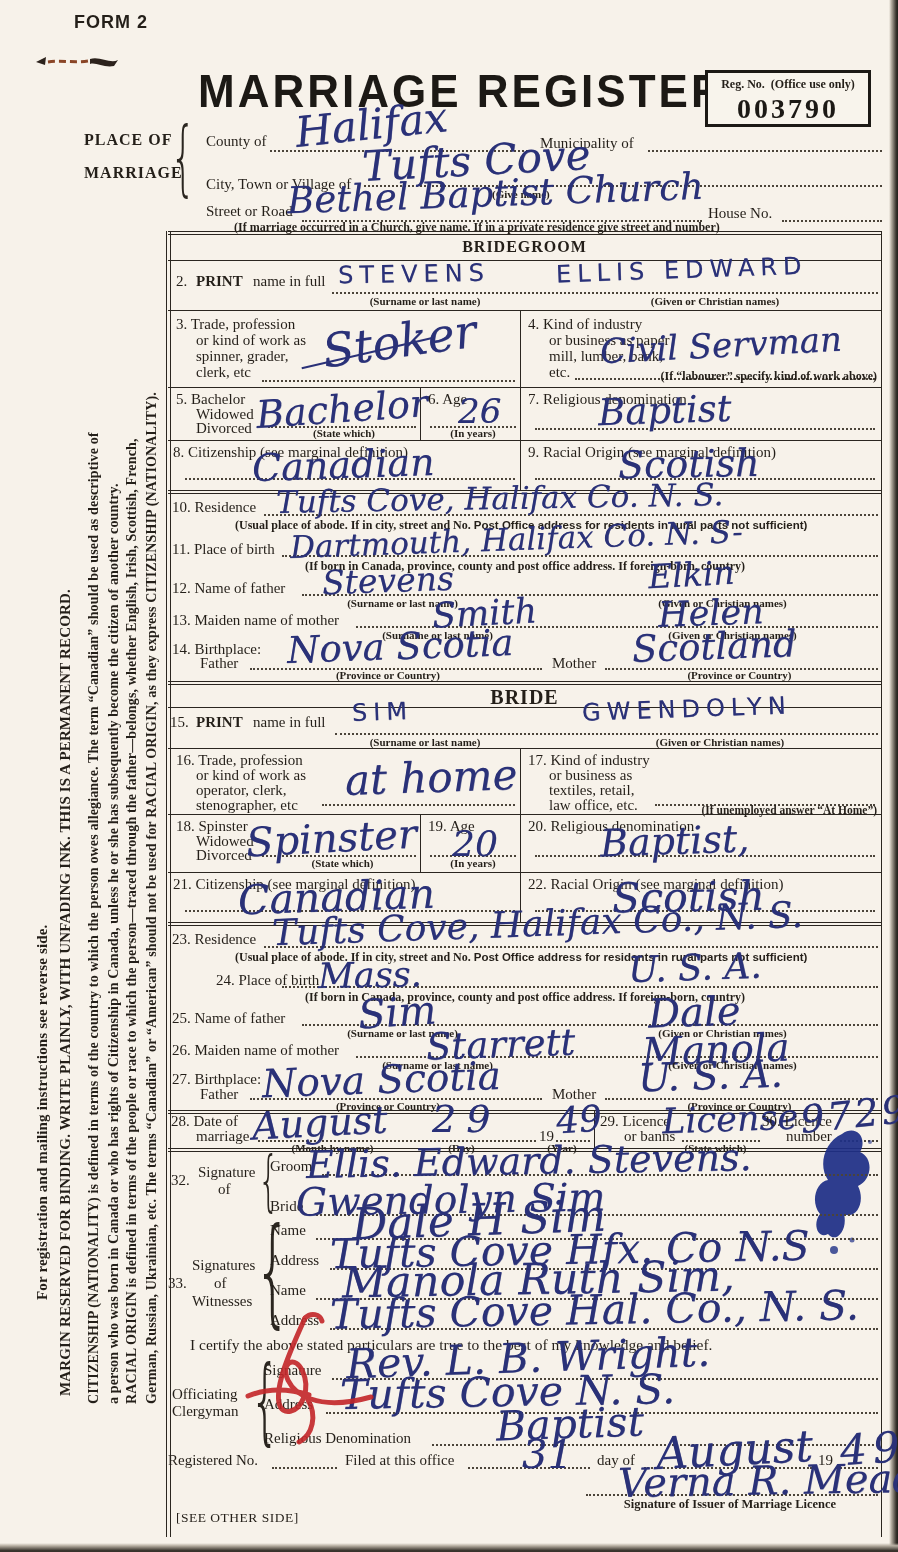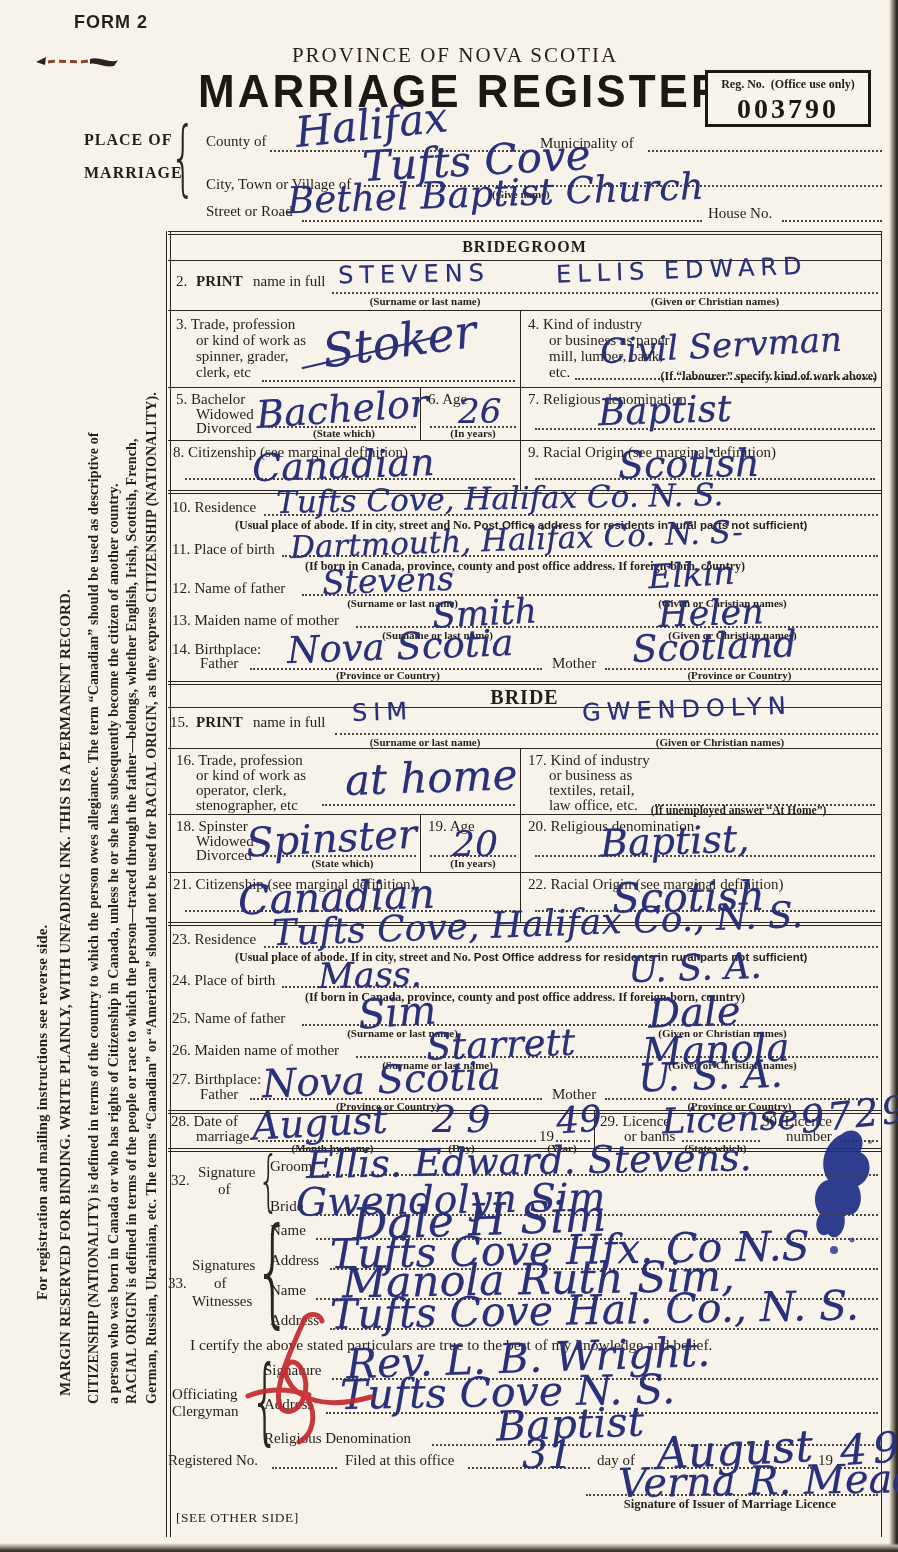--- a/index.html
+++ b/index.html
@@ -42,21 +42,20 @@
   <div class="mline mdef" style="left:144px;top:1404px;font-size:14px;">German, Russian, Ukrainian, etc.   The terms “Canadian” or “American” should not be used for RACIAL ORIGIN, as they express CITIZENSHIP (NATIONALITY).</div>
 
   <div class="lbl bold" style="left:74px;top:12px;font-family:'Liberation Sans',sans-serif;font-size:18px;letter-spacing:1px;">FORM 2</div>
 
   <svg class="abs" style="left:30px;top:52px;" width="110" height="20" viewBox="0 0 110 20">
     <path d="M6 10 L16 5 L15 13 Z" fill="#2c221c"></path>
     <path d="M18 10 C30 8 44 11 58 9" stroke="#8a4526" stroke-width="3" fill="none" stroke-dasharray="7 4"></path>
     <path d="M60 7 C70 4 80 12 88 8 L84 14 C74 16 66 10 60 12 Z" fill="#2c221c"></path>
   </svg>
 
-  <div class="lbl" style="left:240px;top:44px;width:430px;text-align:center;font-size:21px;letter-spacing:2px;">PROVINCE OF NOVA SCOTIA</div>
   <div class="lbl bold" style="left:198px;top:66px;width:512px;text-align:center;font-family:'Liberation Sans',sans-serif;font-size:44px;letter-spacing:3px;transform:scaleY(1.05);color:#1c1915;">MARRIAGE REGISTER</div>
 
   <div class="abs" style="left:705px;top:70px;width:160px;height:51px;border:3px solid #1c1915;background:#f8f4ec;">
     <div style="text-align:center;margin-top:4px;font-size:12px;font-weight:bold;white-space:nowrap;">
       <span>Reg. No.</span>&nbsp;
       <span>(Office use only)</span>
     </div>
     <div style="text-align:center;font-size:28px;font-weight:bold;letter-spacing:3px;margin-top:1px;color:#1c1915;">003790</div>
   </div>
 
@@ -73,20 +72,21 @@
   <div class="lbl" style="left:206px;top:168px;margin-top:8px;">City, Town or Village of</div>
   <div class="dl" style="left:364px;top:185px;width:518px;"></div>
   <div class="hw" style="left:362px;top:140px;font-size:42px;transform:rotate(-3deg);">Tufts Cove</div>
   <div class="sub" style="left:492px;top:188px;">(Give name)</div>
 
   <div class="lbl" style="left:206px;top:203px;">Street or Road</div>
   <div class="dl" style="left:302px;top:220px;width:400px;"></div>
   <div class="hw" style="left:287px;top:175px;font-size:37px;transform:rotate(-2deg);">Bethel Baptist Church</div>
   <div class="lbl" style="left:708px;top:205px;">House No.</div>
   <div class="dl" style="left:782px;top:220px;width:100px;"></div>
+  <div class="sub" style="left:234px;top:220px;font-size:12px;">(If marriage occurred in a Church, give name.   If in a private residence give street and number)</div>
 
   <div class="dbl" style="left:168px;top:231px;width:713px;"></div>
   <div class="vdbl" style="left:166px;top:231px;height:1306px;"></div>
   <div class="vl" style="left:881px;top:231px;height:1306px;"></div>
 
   <div class="lbl bold" style="left:168px;top:238px;width:713px;text-align:center;font-size:16px;letter-spacing:1px;">BRIDEGROOM</div>
   <div class="hr" style="left:168px;top:260px;width:713px;"></div>
 
   <span class="lbl" style="left:176px;top:273px;">2.</span>
   <span class="lbl bold" style="left:196px;top:273px;">PRINT</span>
@@ -196,21 +196,21 @@
   <div class="lbl" style="left:196px;top:767px;">or kind of work as</div>
   <div class="lbl" style="left:196px;top:782px;">operator,    clerk,</div>
   <div class="lbl" style="left:196px;top:797px;">stenographer, etc</div>
   <div class="dl" style="left:322px;top:804px;width:193px;"></div>
   <div class="hw" style="left:345px;top:757px;font-size:42px;transform:rotate(-2deg);">at home</div>
   <div class="lbl" style="left:528px;top:752px;">17. Kind of industry</div>
   <div class="lbl" style="left:549px;top:767px;">or  business  as</div>
   <div class="lbl" style="left:549px;top:782px;">textiles,    retail,</div>
   <div class="lbl" style="left:549px;top:797px;">law office, etc.</div>
   <div class="dl" style="left:655px;top:804px;width:220px;"></div>
-  <div class="sub" style="left:600px;top:804px;width:277px;text-align:center;font-size:11.5px;">(If unemployed answer “At Home”)</div>
+  <div class="sub" style="left:600px;top:804px;width:277px;text-align:right;font-size:11.5px;">(If unemployed answer “At Home”)</div>
   <div class="hr" style="left:168px;top:814px;width:713px;"></div>
 
   <div class="vl" style="left:420px;top:814px;height:58px;"></div>
   <div class="vl" style="left:520px;top:814px;height:58px;"></div>
   <div class="lbl" style="left:176px;top:818px;">18. Spinster</div>
   <div class="lbl" style="left:196px;top:833px;">Widowed</div>
   <div class="lbl" style="left:196px;top:847px;">Divorced</div>
   <div class="dl" style="left:262px;top:855px;width:154px;"></div>
   <div class="sub subc" style="left:275px;top:857px;width:135px;">(State which)</div>
   <div class="hw" style="left:246px;top:818px;font-size:40px;transform:rotate(-3deg);">Spinster</div>
@@ -232,21 +232,21 @@
   <div class="hw" style="left:612px;top:877px;font-size:41px;transform:rotate(-1deg);">Scotish</div>
   <div class="dbl" style="left:168px;top:922px;width:713px;"></div>
 
   <div class="lbl" style="left:172px;top:931px;">23. Residence</div>
   <div class="dl" style="left:264px;top:946px;width:614px;"></div>
   <div class="hw" style="left:272px;top:906px;font-size:36px;transform:rotate(-2deg);">Tufts Cove,  Halifax Co.,  N. S.</div>
   <div class="abs" style="left:235px;top:950px;font-size:12px;white-space:nowrap;">
     <span class="bold" style="font-weight:bold;">(Usual place of abode.   If in city, street and No.   </span><span class="bold" style="font-weight:bold;font-family:'Liberation Sans',sans-serif;font-size:11.5px;">Post Office address for residents in rural parts not sufficient)</span>
   </div>
 
-  <div class="lbl" style="left:172px;top:972px;">24. Place of birth</div>
+  <div class="lbl" style="left:172px;top:972px;padding-left:44px;">24. Place of birth</div>
   <div class="dl" style="left:282px;top:986px;width:596px;"></div>
   <div class="hw" style="left:318px;top:958px;font-size:35px;transform:rotate(-1deg);">Mass.</div>
   <div class="hw" style="left:628px;top:950px;font-size:36px;transform:rotate(-2deg);">U. S. A.</div>
   <div class="sub" style="left:305px;top:990px;font-size:12px;">(If born in Canada, province, county and post office address.   If foreign-born, country)</div>
 
   <div class="lbl" style="left:172px;top:1010px;">25. Name of father</div>
   <div class="dl" style="left:302px;top:1024px;width:576px;"></div>
   <div class="hw" style="left:358px;top:992px;font-size:40px;transform:rotate(-4deg);">Sim</div>
   <div class="hw" style="left:648px;top:992px;font-size:40px;transform:rotate(-2deg);">Dale</div>
   <div class="sub subc" style="left:310px;top:1027px;width:185px;">(Surname or last name)</div>

